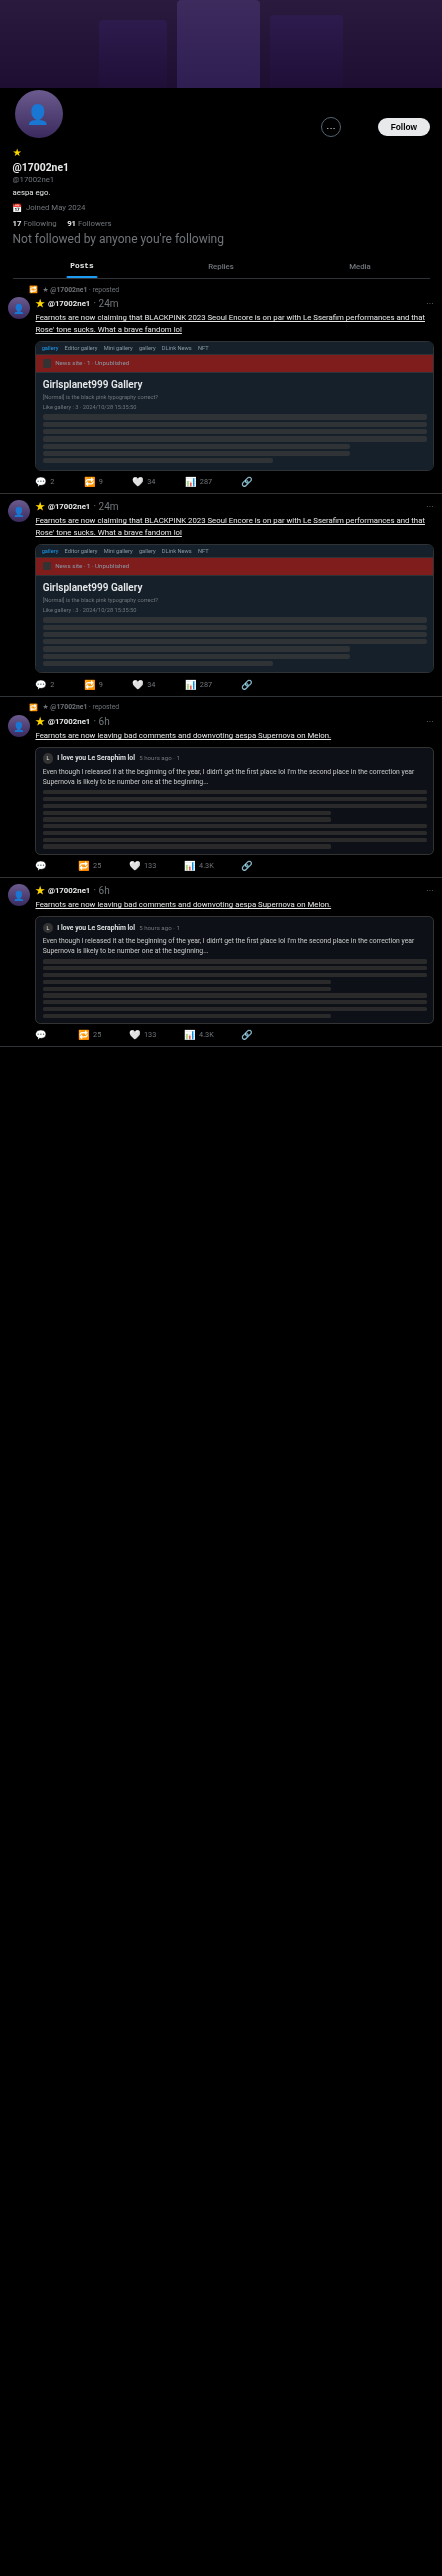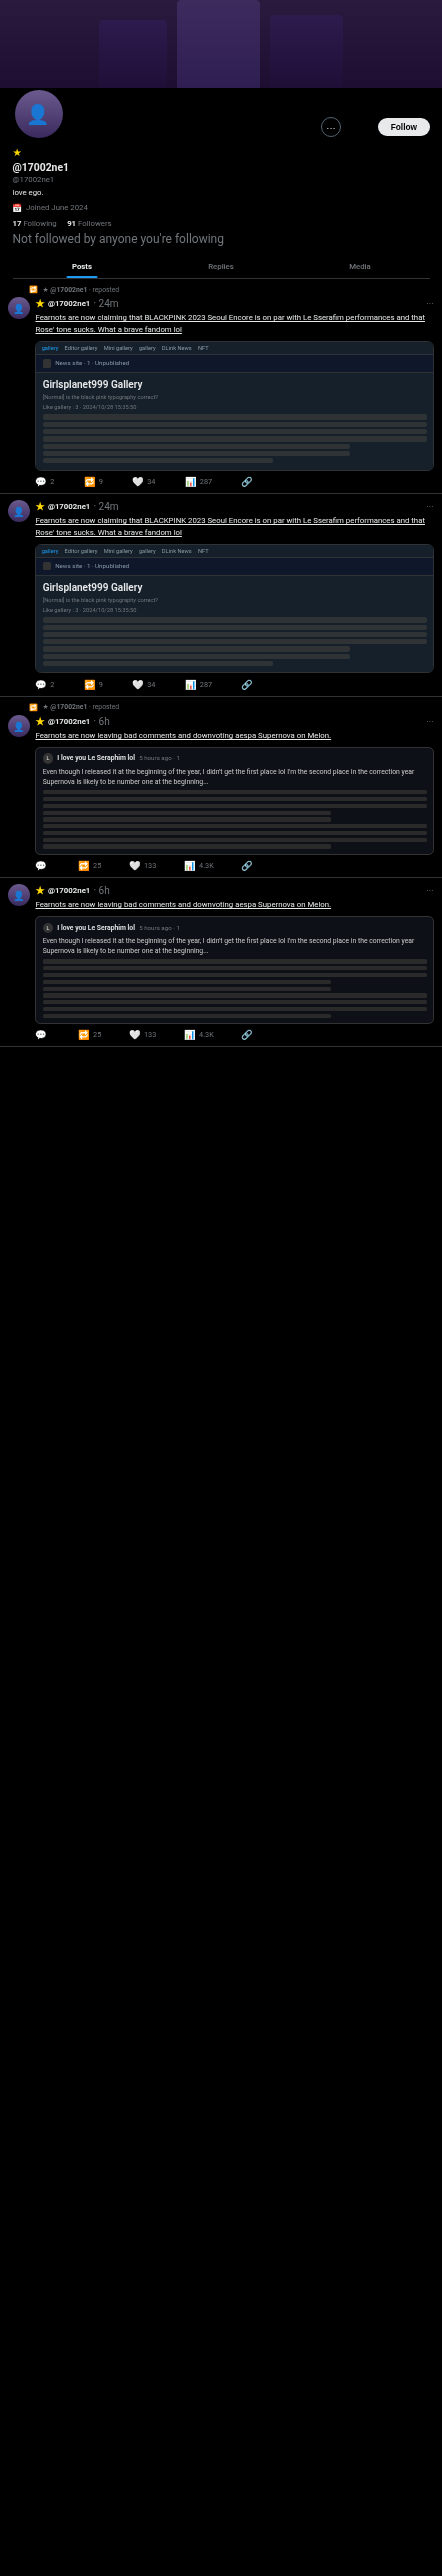--- a/index.html
+++ b/index.html
@@ -164,20 +164,21 @@
       padding: 7.3px 0;
       font-size: 7.8px;
       font-weight: 500;
       color: #71767b;
       cursor: pointer;
       position: relative;
     }
     .tab.active {
       font-weight: 700;
       color: #e7e9ea;
+      font-family: Liberation Mono, monospace;
     }
     .tab.active::after {
       content: '';
       position: absolute;
       bottom: 0;
       left: 50%;
       transform: translateX(-50%);
       width: 31px;
       height: 2.1px;
       background: #1d9bf0;
@@ -271,21 +272,21 @@
       color: #8899a6;
       border-bottom: 0.5px solid #2f3336;
       overflow: hidden;
     }
     .embed-tab-item {
       cursor: pointer;
       white-space: nowrap;
     }
     .embed-tab-item.active { color: #1d9bf0; }
     .embed-header {
-      background: #0f172a;
+      background: #7f1d1d;
       padding: 4.2px 6.2px;
       display: flex;
       align-items: center;
       gap: 4.2px;
       border-bottom: 0.5px solid #2f3336;
     }
     .embed-site-icon {
       width: 8.3px;
       height: 8.3px;
       background: #333;
@@ -420,25 +421,25 @@
       <button class="follow-btn">Follow</button>
     </div>
   </div>
 
   <div style="margin-bottom: 2.1px;">
     <span class="star-icon">★</span>
   </div>
 
   <div class="display-name">@17002ne1</div>
   <div class="handle">@17002ne1</div>
-  <div class="bio">love ego.</div>
+  <div class="bio">aespa ego.</div>
 
   <div class="joined-row">
     <span class="calendar-icon">📅</span>
-    <span>Joined June 2024</span>
+    <span>Joined May 2024</span>
   </div>
 
   <div class="stats-row">
     <div class="stat-item">
       <span class="count">17</span>
       <span class="label"> <span>Following</span></span>
     </div>
     <div class="stat-item">
       <span class="count">91</span>
       <span class="label"> <span>Followers</span></span>

